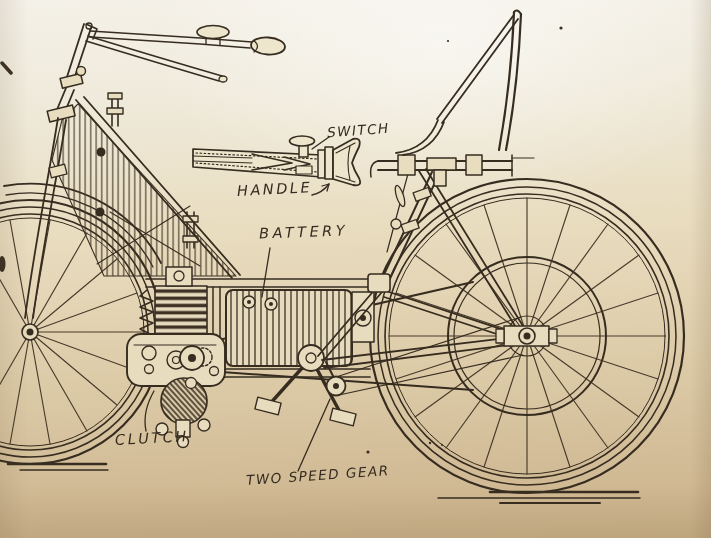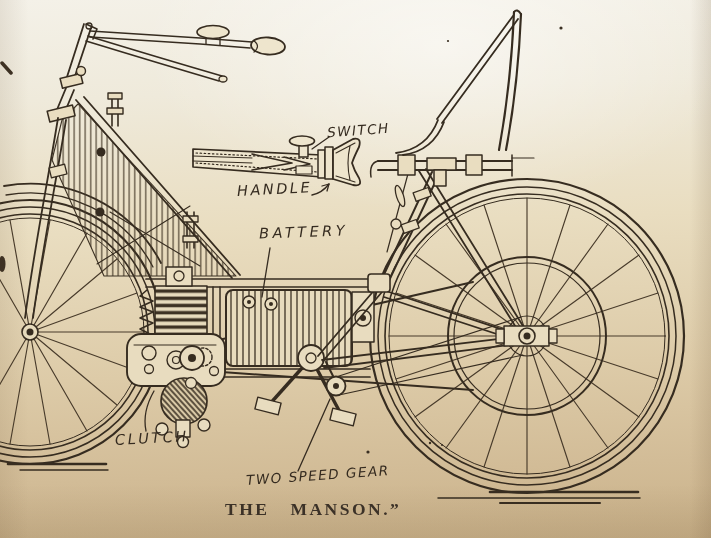--- a/index.html
+++ b/index.html
@@ -311,18 +311,14 @@
     <path d="M298,471 L330,399" stroke-width="1.3"></path>
   </g>
 </svg>
 
 <div class="hand lbl-switch">SWITCH</div>
 <div class="hand lbl-handle">HANDLE</div>
 <div class="hand lbl-battery">BATTERY</div>
 <div class="hand lbl-clutch">CLUTCH</div>
 <div class="hand lbl-gear">TWO SPEED GEAR</div>
 
-<div class="caption">
-  <span>THE</span>
-  <span>MANSON.”</span>
+
 </div>
 
-</div>
-
 </body></html>

